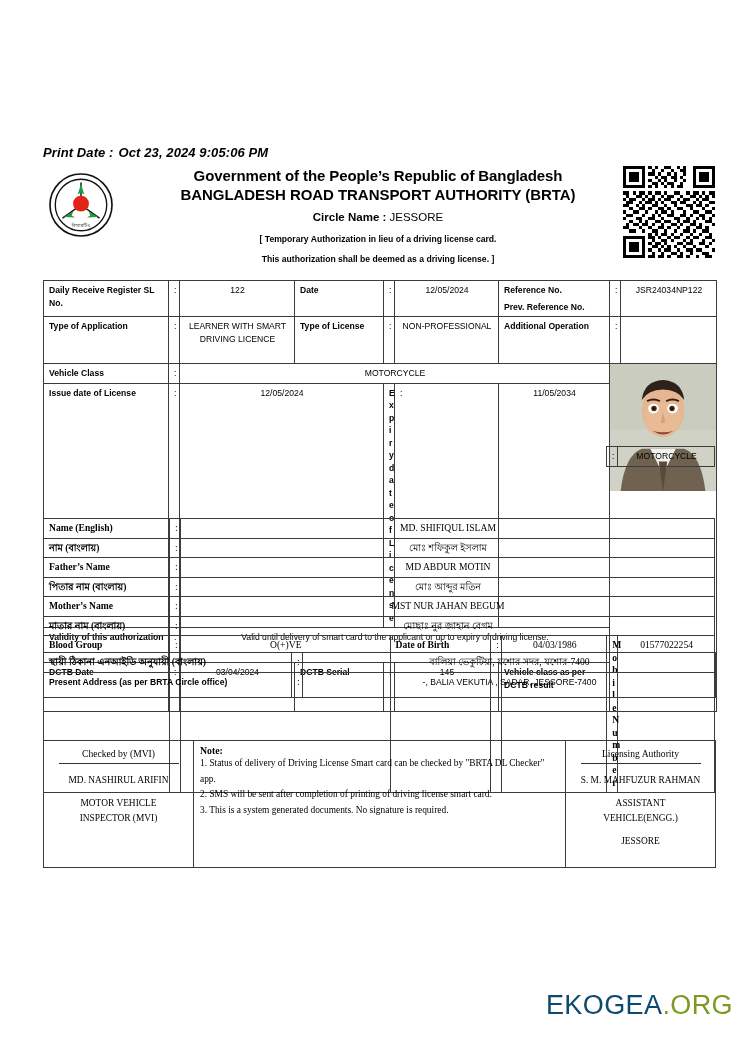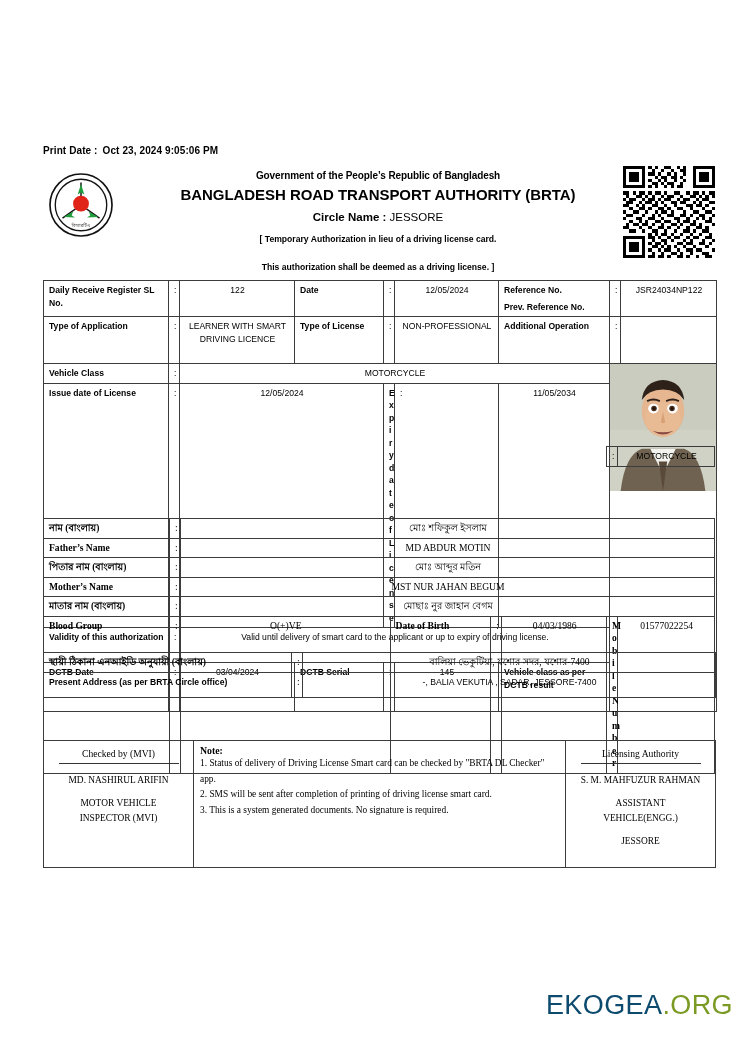--- a/index.html
+++ b/index.html
@@ -20,24 +20,25 @@
     left: 0; top: 0;
     width: 755px;
     height: 1043px;
   }
 
   
   .print-date {
     position: absolute;
     left: 43px;
     top: 145px;
-    font-size: 10px;
+    font-size: 13px;
     font-weight: bold;
     letter-spacing: 0.1px;
     white-space: nowrap;
+    font-style: italic;
   }
   .print-date .pd-label { font-weight: bold; }
   .print-date .pd-value { font-weight: bold; margin-left: 5px; }
 
   
   .header {
     position: absolute;
     left: 43px;
     top: 166px;
     width: 672px;
@@ -58,21 +59,21 @@
     height: 92px;
   }
   .title-block {
     position: absolute;
     left: 95px;
     top: 0;
     width: 480px;
     text-align: center;
   }
   .t1 {
-    font-size: 10px;
+    font-size: 15px;
     font-weight: bold;
     letter-spacing: -0.1px;
     line-height: 19px;
   }
   .t2 {
     font-size: 15px;
     font-weight: bold;
     letter-spacing: -0.05px;
     line-height: 17px;
     margin-top: 1px;
@@ -217,21 +218,21 @@
     </div>
 
     <div class="title-block">
       <div class="t1">Government of the People’s Republic of Bangladesh</div>
       <div class="t2">BANGLADESH ROAD TRANSPORT AUTHORITY (BRTA)</div>
       <div class="t3">
         <b>Circle Name :</b>
         <span>JESSORE</span>
       </div>
       <div class="t4">[ Temporary Authorization in lieu of a driving license card.</div>
-      <div class="t4" style="margin-top:16px">This authorization shall be deemed as a driving license. ]</div>
+      <div class="t4" style="margin-top:8px">This authorization shall be deemed as a driving license. ]</div>
     </div>
 
     <div class="qr">
       <svg viewBox="0 0 29 29" width="92" height="92" shape-rendering="crispEdges">
         <rect width="29" height="29" fill="#fff"></rect>
         <g fill="#000">
           <rect x="0" y="0" width="7" height="1"></rect>
             <rect x="0" y="6" width="7" height="1"></rect>
           <rect x="0" y="0" width="1" height="7"></rect>
             <rect x="6" y="0" width="1" height="7"></rect>
@@ -581,20 +582,25 @@
         <col style="width:11px">
         <col style="width:208px">
       <col style="width:100px">
         <col style="width:11px">
         <col style="width:104px">
       <col style="width:11px">
         <col style="width:96px">
     </colgroup>
     <tbody>
       <tr>
+        <td class="lbl">Name (English)</td>
+        <td class="colon">:</td>
+        <td class="val" colspan="6">MD. SHIFIQUL ISLAM</td>
+      </tr>
+      <tr>
         <td class="lbl bn">নাম (বাংলায়)</td>
         <td class="colon">:</td>
         <td class="val bn" colspan="6">মোঃ শফিকুল ইসলাম</td>
       </tr>
       <tr>
         <td class="lbl">Father’s Name</td>
         <td class="colon">:</td>
         <td class="val" colspan="6">MD ABDUR MOTIN</td>
       </tr>
       <tr>

